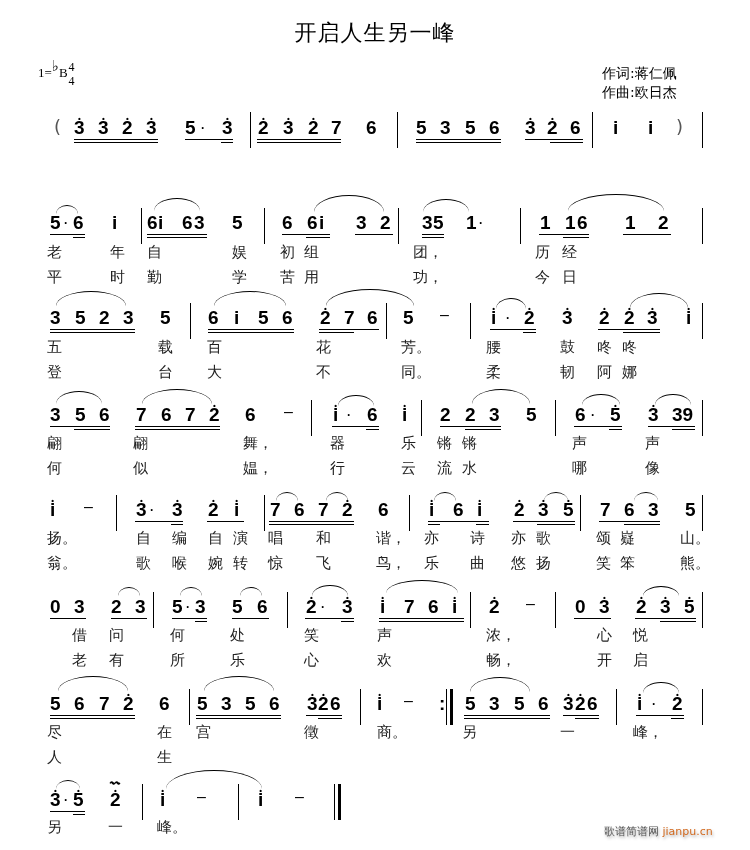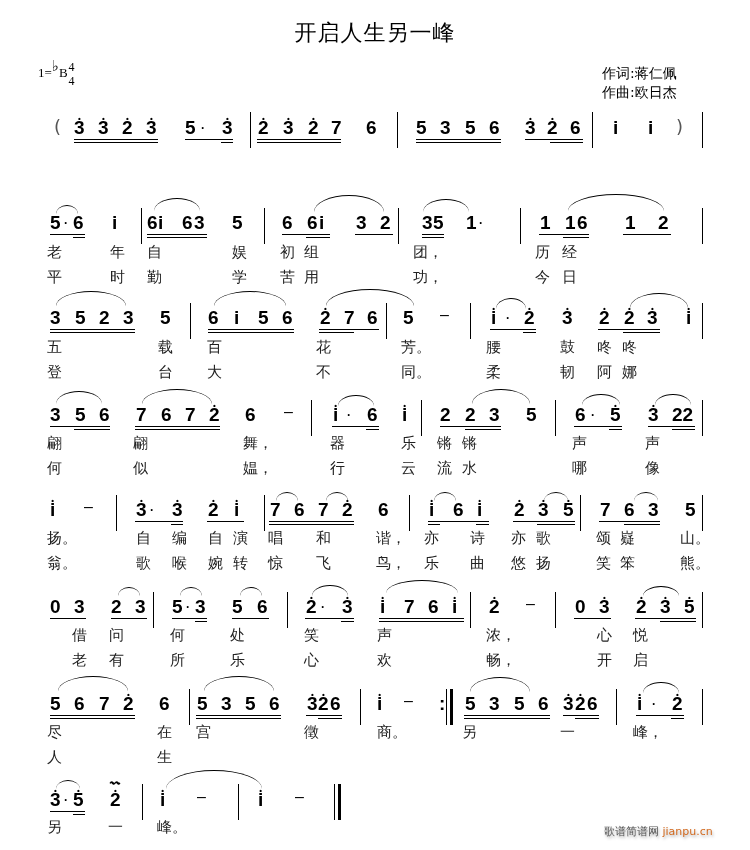--- a/index.html
+++ b/index.html
@@ -241,21 +241,21 @@
   <div class="n" style="left:526px;top:405px">5</div>
   <div class="bar" style="left:555px;top:400px"></div>
   <div class="slur" style="left:582px;top:394px;width:38px;height:10px"></div>
   <div class="n" style="left:575px;top:405px">6</div>
   <div class="n" style="left:591px;top:405px;font-size:12px">·</div>
   <div class="n dotup" style="left:610px;top:405px">5</div>
   <div class="u1" style="left:574px;width:48px;top:426px"></div>
   <div class="u1" style="left:609px;width:13px;top:429px"></div>
   <div class="slur" style="left:655px;top:394px;width:36px;height:10px"></div>
   <div class="n dotup" style="left:648px;top:405px">3</div>
-  <div class="n" style="left:672px;top:405px">22</div>
+  <div class="n" style="left:672px;top:405px">39</div>
   <div class="u1" style="left:648px;width:47px;top:426px"></div>
   <div class="u1" style="left:672px;width:23px;top:429px"></div>
   <div class="bar" style="left:702px;top:400px"></div>
   <div class="lyr" style="left:47px;top:434px">翩</div>
   <div class="lyr" style="left:133px;top:434px">翩</div>
   <div class="lyr" style="left:243px;top:434px">舞，</div>
   <div class="lyr" style="left:330px;top:434px">器</div>
   <div class="lyr" style="left:401px;top:434px">乐</div>
   <div class="lyr" style="left:437px;top:434px">锵</div>
   <div class="lyr" style="left:462px;top:434px">锵</div>

